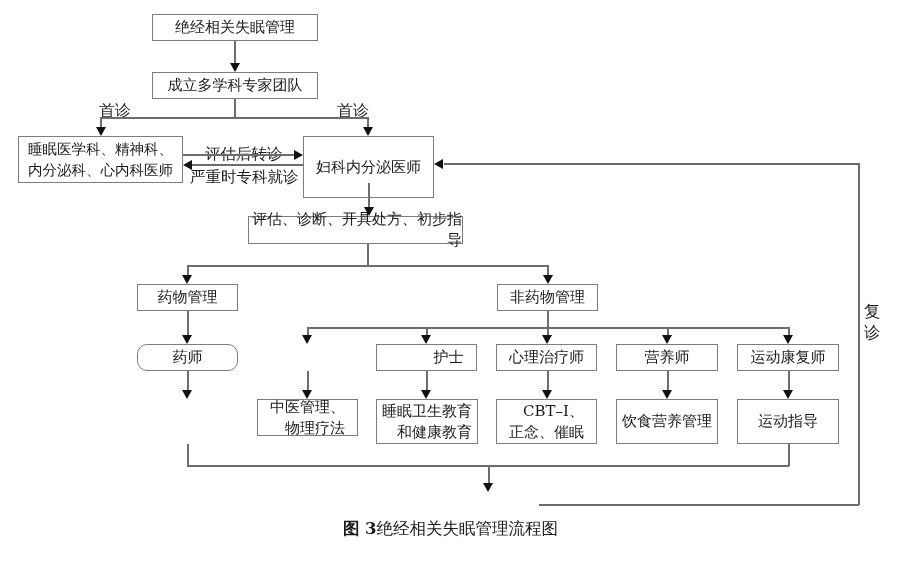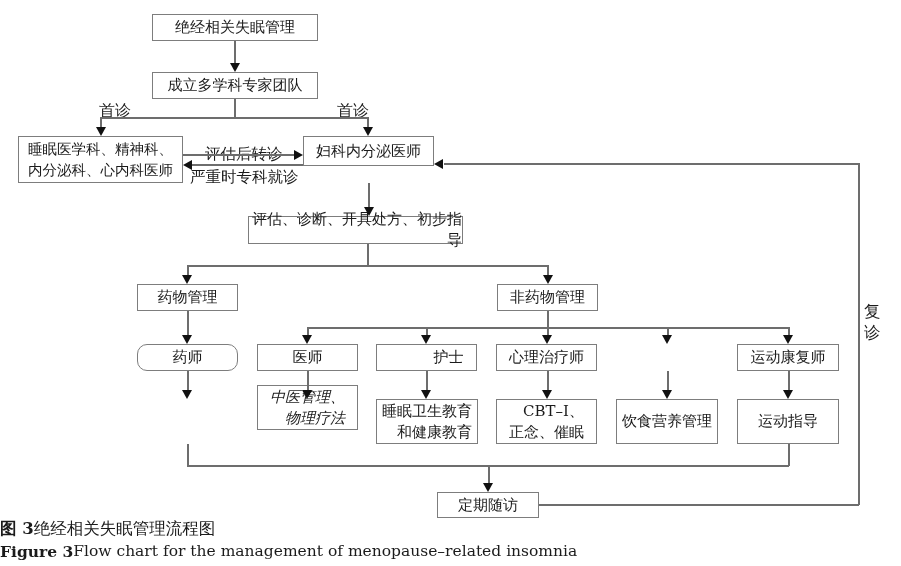--- a/index.html
+++ b/index.html
@@ -14,55 +14,54 @@
     display:flex; align-items:center; justify-content:center;
     text-align:right; font-size:15px; line-height:1.4; white-space:pre-line;
   }
   .hline { position:absolute; height:1.5px; background:#6d6d6d; }
   .vline { position:absolute; width:1.5px; background:#6d6d6d; }
   .arr   { position:absolute; width:0; height:0; }
   .arr.down  { border-left:5px solid transparent; border-right:5px solid transparent; border-top:9px solid #111; }
   .arr.left  { border-top:5px solid transparent; border-bottom:5px solid transparent; border-right:9px solid #111; }
   .arr.right { border-top:5px solid transparent; border-bottom:5px solid transparent; border-left:9px solid #111; }
   .lbl { position:absolute; font-size:15.5px; white-space:pre-line; color:#1b1b1b; }
-  .caption { position:absolute; left:0; width:100%; display:flex; gap:0; }
+  .caption { position:absolute; left:0; width:100%; display:flex; justify-content:center; gap:0; }
   .caption .cap-label { font-weight:bold; }
   .cap-zh { top:518px; font-size:16.5px; }
   .cap-en { top:542px; font-size:15.5px; }
 </style>
 </head>
 <body>
 
 <div class="stage">
 
   <div class="box" style="left:152px;top:14px;width:166px;height:27px;">绝经相关失眠管理</div>
   <div class="box" style="left:152px;top:72px;width:166px;height:27px;">成立多学科专家团队</div>
   <div class="box" style="left:18px;top:136px;width:165px;height:47px;font-size:14.5px;">睡眠医学科、精神科、
 内分泌科、心内科医师</div>
-  <div class="box" style="left:303px;top:136px;width:131px;height:30px;">妇科内分泌医师</div>
+  <div class="box" style="left:303px;top:136px;width:131px;height:62px;">妇科内分泌医师</div>
   <div class="box" style="left:248px;top:216px;width:215px;height:28px;">评估、诊断、开具处方、初步指导</div>
   <div class="box" style="left:137px;top:284px;width:101px;height:27px;">药物管理</div>
   <div class="box" style="left:497px;top:284px;width:101px;height:27px;">非药物管理</div>
 
   <div class="box" style="left:137px;top:344px;width:101px;height:27px;border-radius:10px;">药师</div>
-  <div class="box" style="left:257px;top:344px;width:101px;height:27px;">医师</div>
   <div class="box" style="left:376px;top:344px;width:101px;height:27px;padding-left:44px;">护士</div>
   <div class="box" style="left:496px;top:344px;width:101px;height:27px;">心理治疗师</div>
+  <div class="box" style="left:616px;top:344px;width:102px;height:27px;">营养师</div>
   <div class="box" style="left:737px;top:344px;width:102px;height:27px;">运动康复师</div>
 
-  <div class="box" style="left:257px;top:385px;width:101px;height:45px;font-style:italic;">中医管理、
+  <div class="box" style="left:257px;top:399px;width:101px;height:37px;">中医管理、
 物理疗法</div>
   <div class="box" style="left:376px;top:399px;width:102px;height:45px;">睡眠卫生教育
 和健康教育</div>
   <div class="box" style="left:496px;top:399px;width:101px;height:45px;">CBT–I、
 正念、催眠</div>
   <div class="box" style="left:616px;top:399px;width:102px;height:45px;">饮食营养管理</div>
   <div class="box" style="left:737px;top:399px;width:102px;height:45px;">运动指导</div>
 
-  <div class="box" style="left:437px;top:492px;width:102px;height:26px;">定期随访</div>
 
   <span class="lbl" style="left:99px;top:101px;font-size:16px;">首诊</span>
   <span class="lbl" style="left:337px;top:101px;font-size:16px;">首诊</span>
   <span class="lbl" style="left:205px;top:144px;">评估后转诊</span>
   <span class="lbl" style="left:190px;top:167px;">严重时专科就诊</span>
   <span class="lbl" style="left:864px;top:301px;font-size:16.5px;line-height:1.3;">复
 诊</span>
 
   <div class="vline" style="left:234px;top:41px;height:23px;"></div>
   <div class="arr down" style="left:230px;top:63px;"></div>
@@ -126,18 +125,14 @@
 
   <div class="hline" style="left:539px;top:504px;width:320px;"></div>
   <div class="vline" style="left:858px;top:163px;height:342px;"></div>
   <div class="hline" style="left:444px;top:163px;width:415px;"></div>
   <div class="arr left" style="left:434px;top:159px;"></div>
 
   <div class="caption cap-zh">
     <span class="cap-label">图 3</span>
     <span>绝经相关失眠管理流程图</span>
   </div>
-  <div class="caption cap-en">
-    <span class="cap-label">Figure 3</span>
-    <span>Flow chart for the management of menopause–related insomnia</span>
-  </div>
 
 </div>
 
 </body></html>

